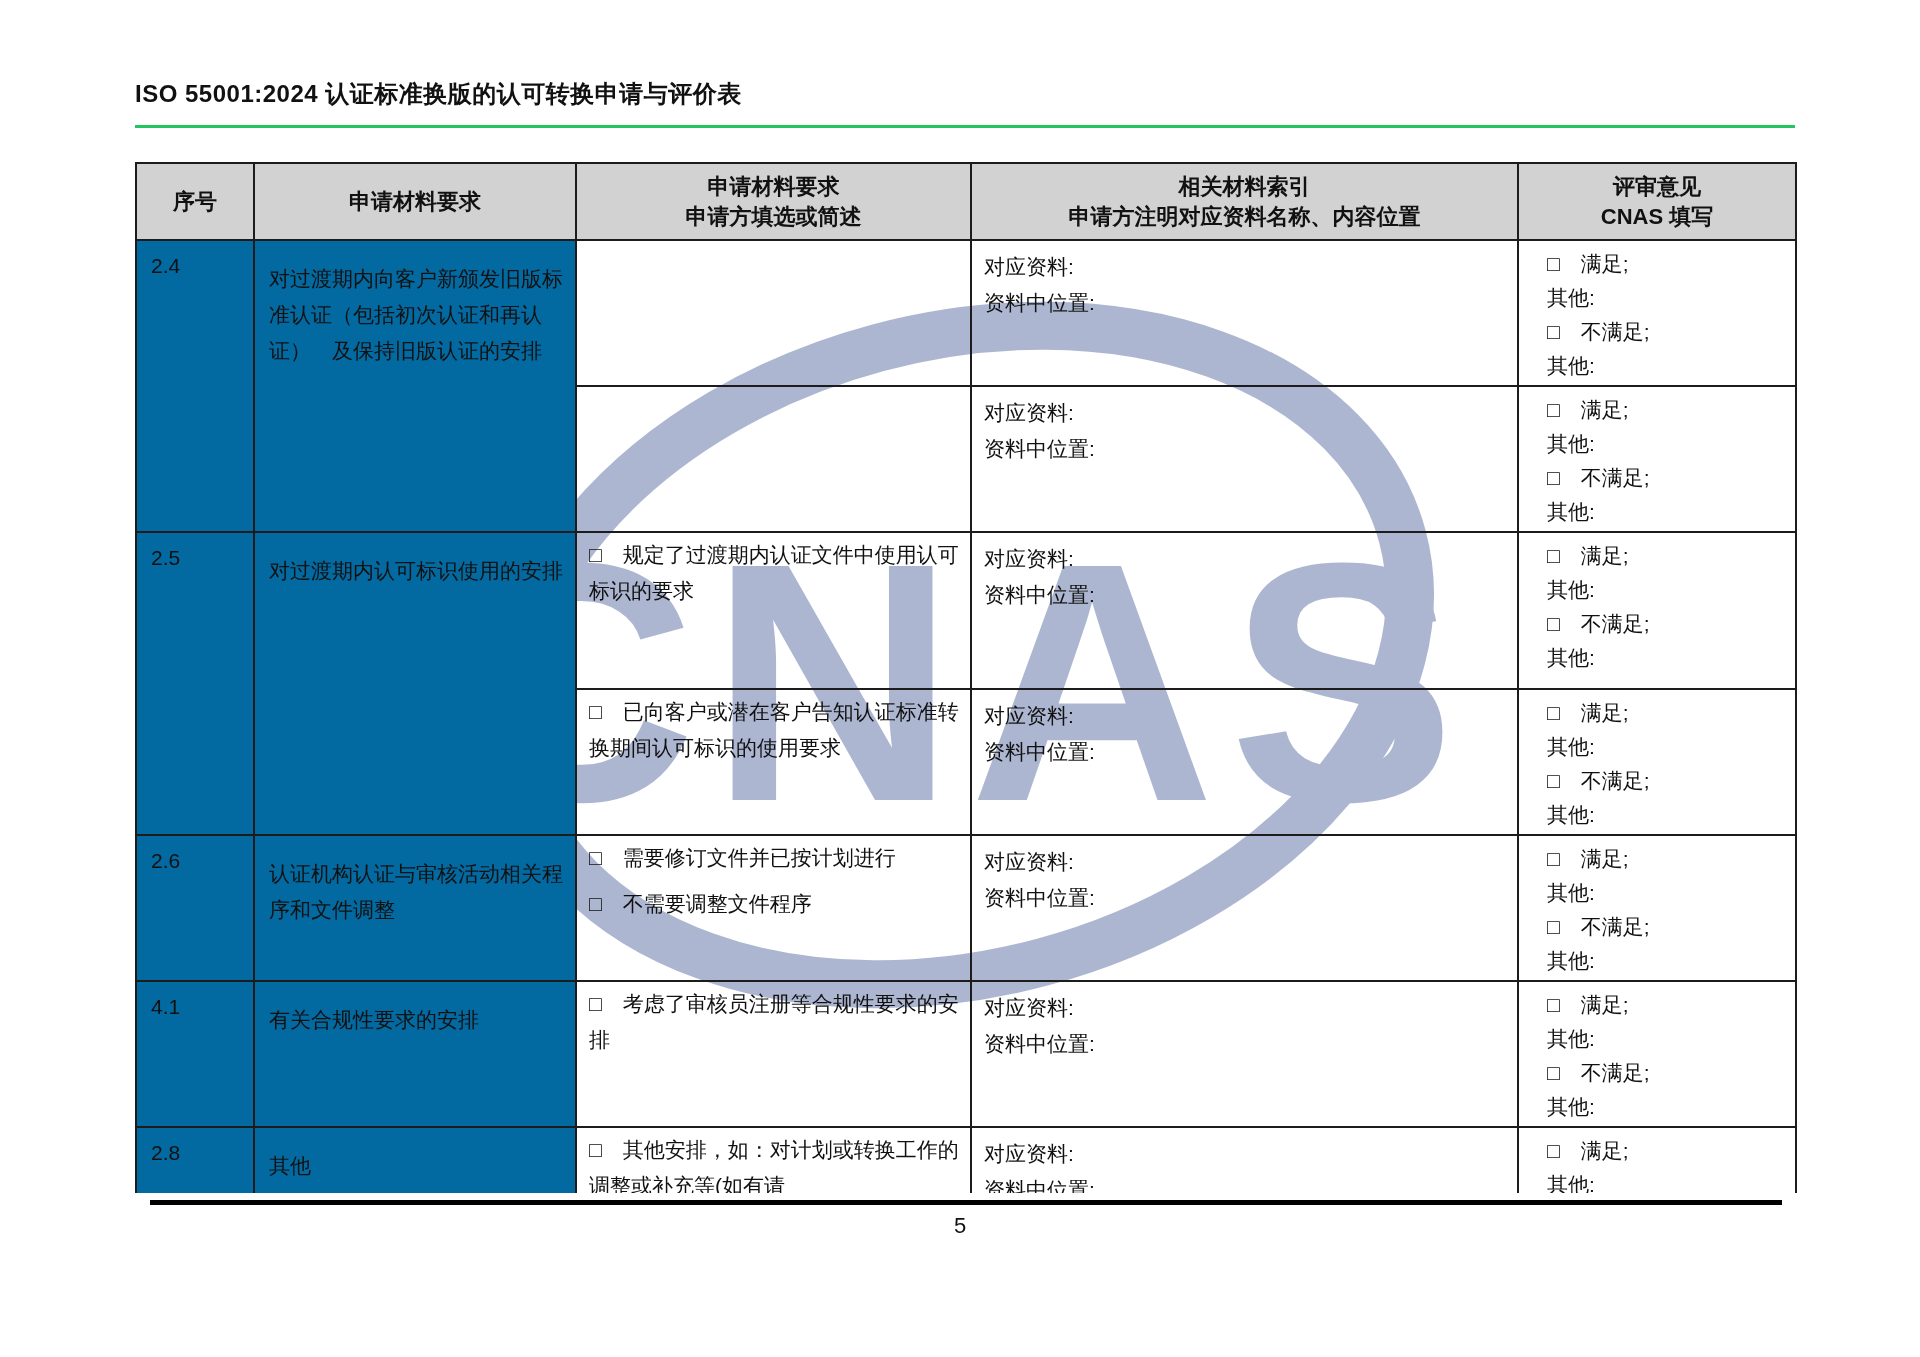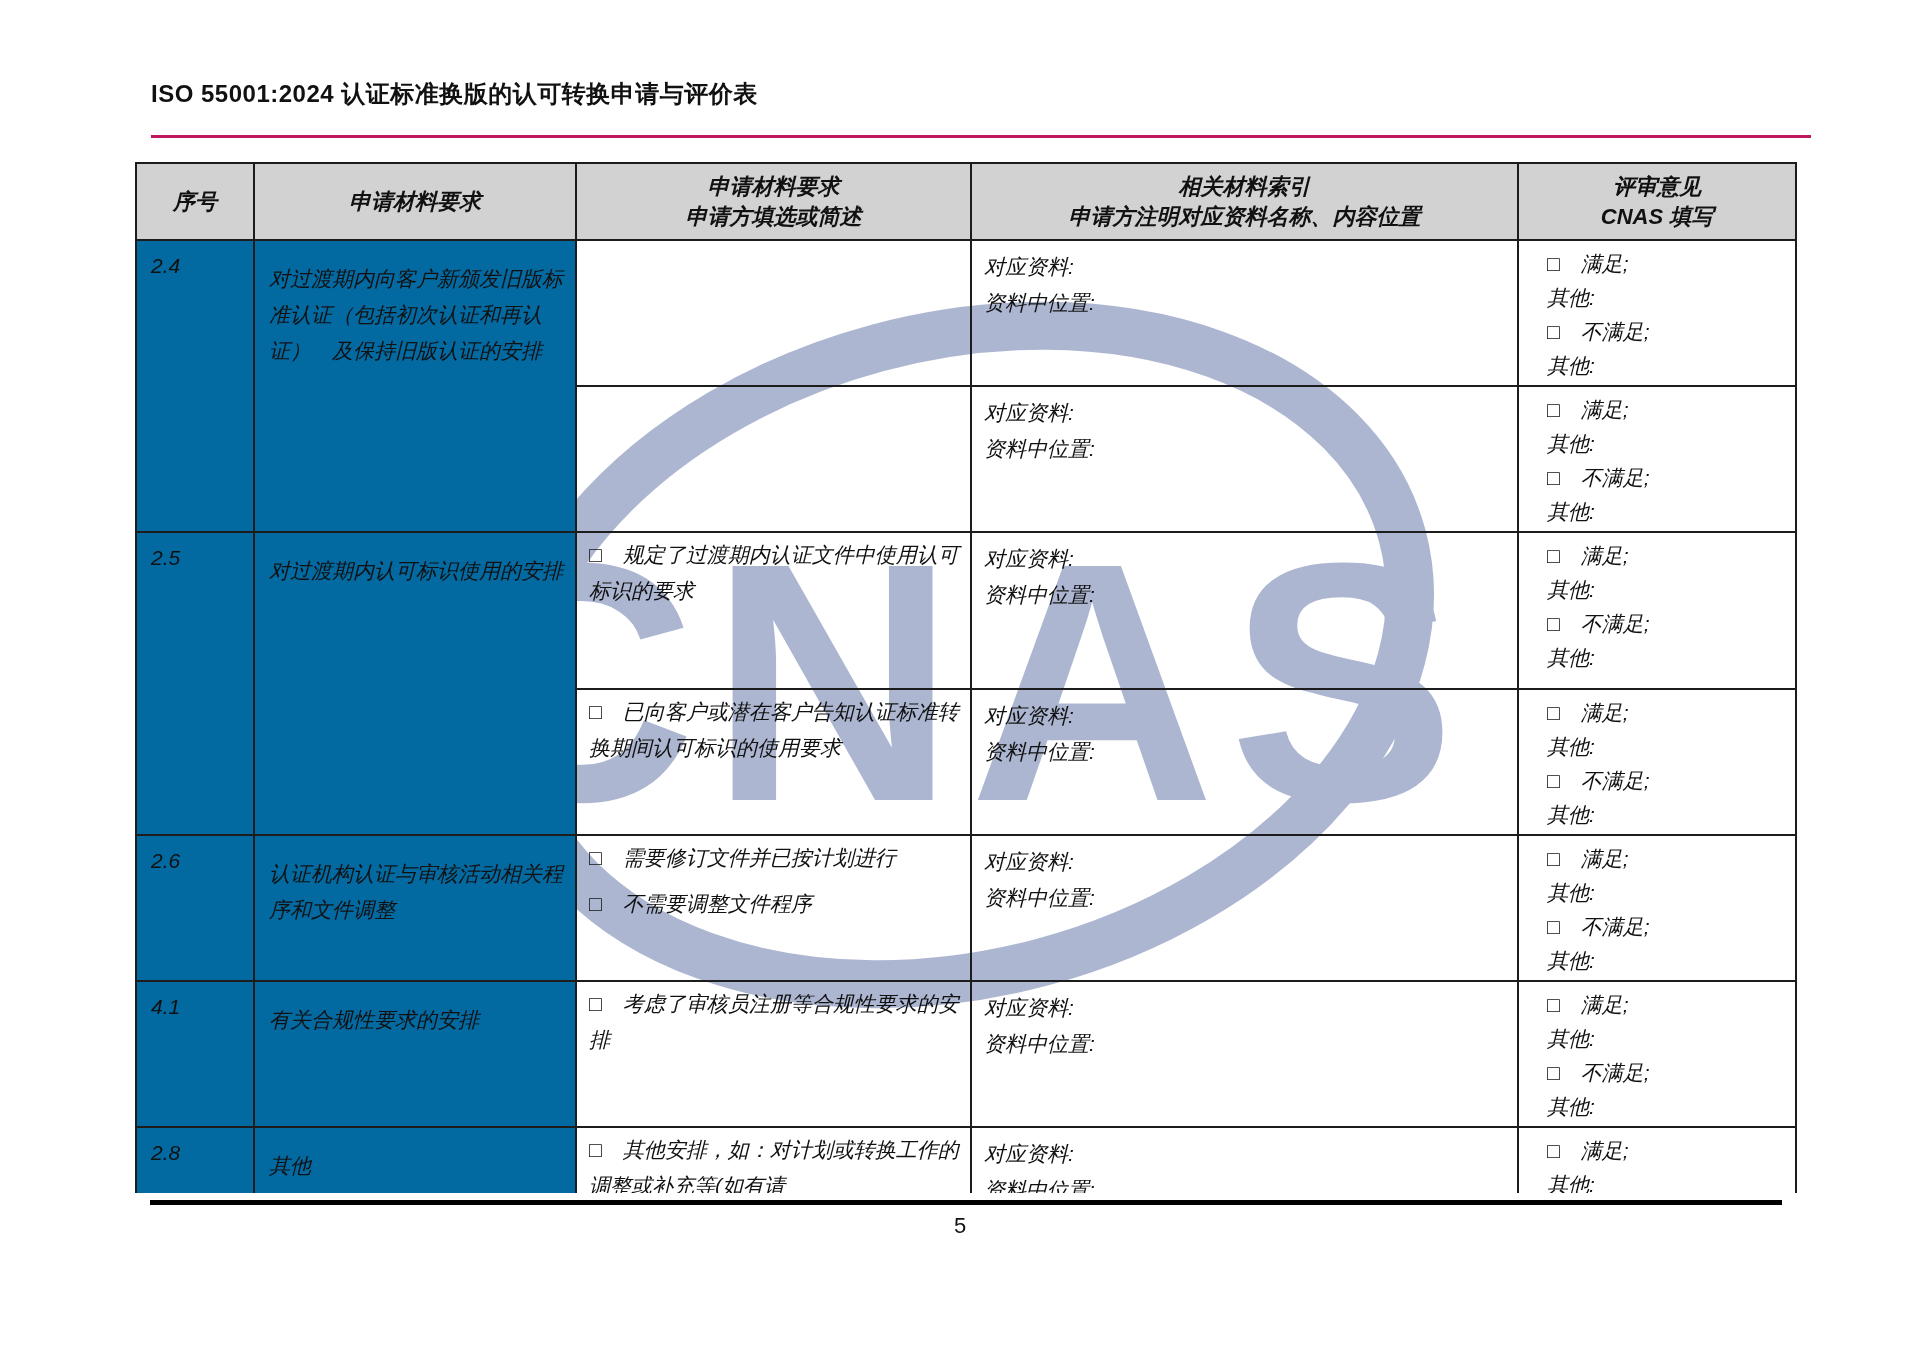--- a/index.html
+++ b/index.html
@@ -5,31 +5,31 @@
   html,body { margin:0; padding:0; }
   body {
     width:1920px; height:1357px; background:#ffffff; position:relative;
     font-family:"Liberation Sans","DejaVu Sans",sans-serif; color:#111;
     overflow:hidden;
   }
 
   
   .title-wrap {
     position:absolute; left:135px; top:78px; width:1660px;
-    border-bottom:3px solid #be185d; padding-bottom:25px; z-index:2;margin-left:16px;
+    border-bottom:3px solid #22c55e; padding-bottom:15px; z-index:2;
   }
   .title { font-size:24px; font-weight:bold; letter-spacing:.5px; }
 
   
   .watermark { position:absolute; left:400px; top:290px; z-index:0; }
 
   
   .table-wrap {
     position:absolute; left:135px; top:162px; width:1662px; height:1031px;
-    overflow:hidden; z-index:1;font-style:italic;
+    overflow:hidden; z-index:1;
   }
   table { border-collapse:collapse; table-layout:fixed; width:1660px; }
   th,td {
     border:2px solid #1c1c1c; vertical-align:top;
     font-size:21px; line-height:34px; padding:4px 10px;
     background:transparent; overflow:hidden;
   }
   thead th {
     background:#d2d2d2; font-weight:bold; text-align:center; vertical-align:middle;
     font-size:22px; line-height:30px; padding:3px 4px;

